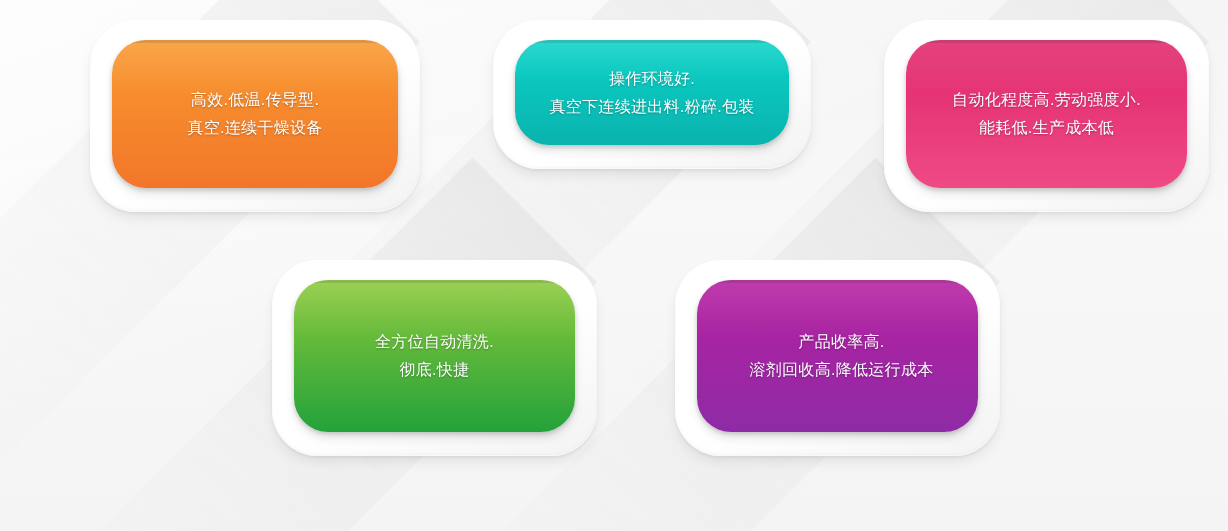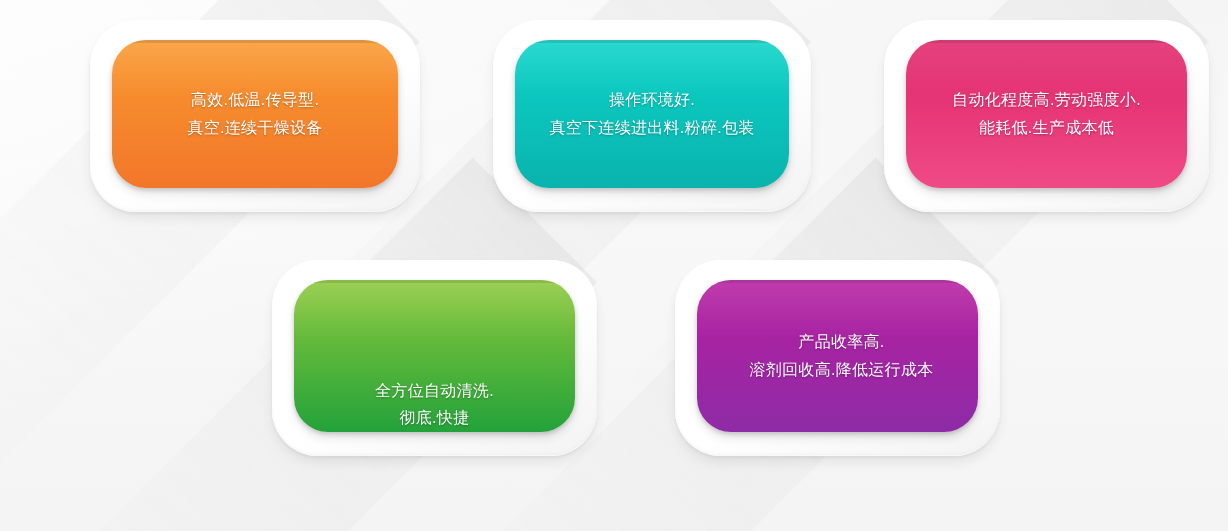--- a/index.html
+++ b/index.html
@@ -132,34 +132,34 @@
       <div class="longshadow" style="left: 1000px; top: 282px; width: 700px; height: 176px; border-radius: 0px;"></div>
     </div>
 
   <div id="card-layer">
       <div class="card" style="left: 90px; top: 20px; width: 330px; height: 192px;">
         <div class="panel" style="background: linear-gradient(rgb(249, 153, 47) 0%, rgb(242, 118, 42) 100%);">
           <div class="panel-text">高效.低温.传导型.
 真空.连续干燥设备</div>
         </div>
       </div>
-      <div class="card" style="left: 493px; top: 20px; width: 318px; height: 192px;">
+      <div class="card" style="left: 493px; top: 20px; width: 318px; height: 149px;">
         <div class="panel" style="background: linear-gradient(rgb(11, 211, 200) 0%, rgb(10, 179, 174) 100%);">
           <div class="panel-text">操作环境好.
 真空下连续进出料.粉碎.包装</div>
         </div>
       </div>
       <div class="card" style="left: 884px; top: 20px; width: 325px; height: 192px;">
         <div class="panel" style="background: linear-gradient(rgb(224, 38, 107) 0%, rgb(239, 74, 134) 100%);">
           <div class="panel-text">自动化程度高.劳动强度小.
 能耗低.生产成本低</div>
         </div>
       </div>
       <div class="card" style="left: 272px; top: 260px; width: 325px; height: 196px;">
-        <div class="panel" style="background: linear-gradient(rgb(141, 201, 59) 0%, rgb(35, 162, 58) 100%); align-items: flex-end;">
+        <div class="panel" style="background: linear-gradient(rgb(141, 201, 59) 0%, rgb(35, 162, 58) 100%);">
           <div class="panel-text">全方位自动清洗.
 彻底.快捷</div>
         </div>
       </div>
       <div class="card" style="left: 675px; top: 260px; width: 325px; height: 196px;">
         <div class="panel" style="background: linear-gradient(rgb(182, 31, 160) 0%, rgb(142, 43, 166) 100%); padding-left: 8px;">
           <div class="panel-text">产品收率高.
 溶剂回收高.降低运行成本</div>
         </div>
       </div>

